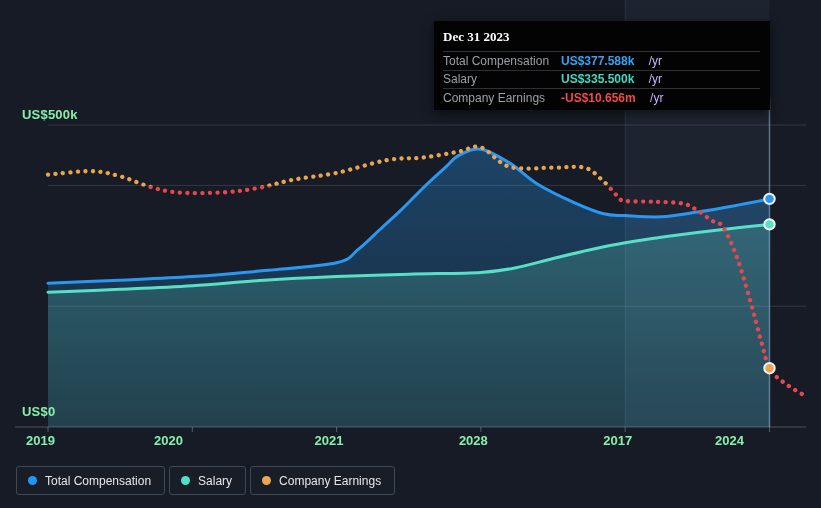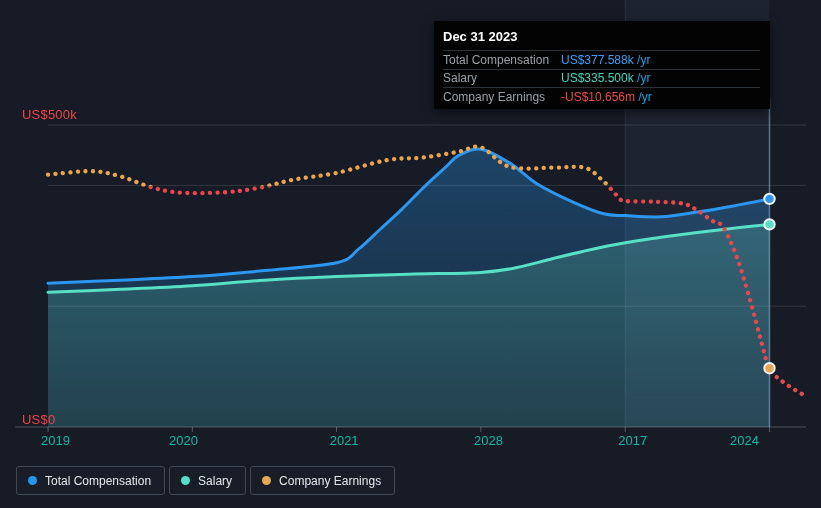--- a/index.html
+++ b/index.html
@@ -1,28 +1,28 @@
 <!DOCTYPE html>
 <html><head>
 <meta charset="utf-8">
 <style>
   html,body{margin:0;padding:0;background:#161b25;width:821px;height:508px;overflow:hidden;
     font-family:"Liberation Sans",sans-serif;-webkit-font-smoothing:antialiased;}
   #stage{position:relative;width:821px;height:508px;background:#161b25;}
   #plot-svg{position:absolute;left:0;top:0;}
-  .y-label{position:absolute;left:22px;color:#ef4444;font-size:13px;font-weight:400;letter-spacing:.2px;}
-  .x-label{position:absolute;top:433px;width:44px;text-align:right;color:#14b8a6;font-size:13px;}
+  .y-label{position:absolute;left:22px;color:#86efac;font-size:13px;font-weight:700;letter-spacing:.2px;}
+  .x-label{position:absolute;top:433px;width:44px;text-align:left;color:#86efac;font-size:13px;font-weight:bold;}
   
   .tooltip{position:absolute;left:434px;top:21px;width:336px;box-sizing:border-box;background:#030303;
     padding:6px 10px 3px 9px;box-shadow:0 3px 10px rgba(0,0,0,.55);}
-  .tt-title{color:#ffffff;font-size:13px;font-weight:bold;padding:2px 0 6px 0;}
+  .tt-title{color:#ffffff;font-size:13px;font-weight:bold;padding:2px 0 6px 0;font-family:Liberation Serif, serif;}
   .tt-row{display:flex;align-items:center;border-top:1px solid #2c3137;height:17.5px;font-size:12px;}
   .tt-label{color:#9aa0a6;width:118px;flex:none;}
-  .tt-val{font-weight:normal;}
-  .tt-suffix{color:#0ea5e9;white-space:pre;}
+  .tt-val{font-weight:bold;}
+  .tt-suffix{color:#c4b5fd;white-space:pre;padding-left:11px;}
   
   .legend{position:absolute;left:16px;top:466px;display:flex;gap:4px;}
   .chip{display:flex;align-items:center;height:27px;padding:0 13px 0 11px;border:1px solid #3e4a58;
     border-radius:3px;background:rgba(255,255,255,0.01);cursor:pointer;}
   .chip-dot{width:9px;height:9px;border-radius:50%;margin-right:8px;flex:none;}
   .chip-label{color:#e4e7ea;font-size:12px;}
 </style>
 </head>
 <body>
 
@@ -70,21 +70,21 @@
       <g clip-path="url(#clipNeg)">
         <path d="M48,174.565C55.2,174.0 79.3,170.9 91.3,171.2C103.3,171.4 110.5,173.7 120.2,176.3C129.8,178.8 139.4,183.8 149.0,186.5C158.6,189.2 165.8,191.5 177.9,192.5C189.9,193.5 207.9,193.2 221.2,192.5C234.4,191.8 245.2,190.3 257.2,188.2C269.3,186.1 280.1,182.2 293.3,179.7C306.5,177.1 321.0,176.1 336.6,172.9C352.2,169.6 372.7,162.6 387.1,160.1C401.5,157.5 411.2,158.9 423.2,157.5C435.2,156.1 449.6,153.3 459.3,151.5C468.9,149.8 472.5,144.7 480.9,147.3C489.3,149.8 497.7,163.5 509.8,166.9C521.8,170.3 540.5,167.6 553.1,167.7C565.6,167.9 576.4,165.5 584.8,167.7C593.2,170.0 598.0,176.6 603.6,181.4C609.1,186.2 614.4,193.5 618.0,196.7C621.6,200.0 619.2,200.1 625.2,201.0C631.2,201.8 644.4,201.4 654.1,201.8C663.7,202.3 675.7,202.1 682.9,203.6C690.1,205.0 692.5,207.5 697.4,210.4C702.2,213.2 707.5,217.8 711.8,220.6C716.1,223.4 719.0,220.9 723.3,227.4C727.7,234.0 733.2,247.3 737.8,259.8C742.3,272.3 746.9,289.1 750.7,302.4C754.6,315.8 757.7,329.0 760.8,340.0C764.0,350.9 765.7,361.1 769.5,368.2C773.3,375.3 777.9,377.9 783.9,382.6C789.9,387.2 802.0,393.9 805.6,396.2" stroke="#e8474d" fill="none" stroke-width="4.3" stroke-linecap="round" stroke-dasharray="0.1 7.4" clip-path="url(#clipPlot)"></path>
       </g>
       <line x1="769.5" y1="98" x2="769.5" y2="427" stroke="rgba(150,185,220,0.55)" stroke-width="1.5"></line>
       <circle cx="769.5" cy="198.9" r="5.2" fill="#2b97f1" stroke="#eef3f7" stroke-width="2"></circle>
       <circle cx="769.5" cy="224.4" r="5.2" fill="#57e0c6" stroke="#eef3f7" stroke-width="2"></circle>
       <circle cx="769.5" cy="368.2" r="5.2" fill="#e9a44f" stroke="#eef3f7" stroke-width="2"></circle>
     </svg>
 
   <div class="y-label" style="top:107px;">US$500k</div>
-  <div class="y-label" style="top:404px;margin-top:8px;">US$0</div>
+  <div class="y-label" style="top:404px;">US$0</div>
 
   <div class="x-label" style="left: 26px;">2019</div>
   <div class="x-label" style="left: 154px;">2020</div>
   <div class="x-label" style="left: 314.6px;">2021</div>
   <div class="x-label" style="left: 458.9px;">2028</div>
   <div class="x-label" style="left: 603.2px;">2017</div>
   <div class="x-label" style="left: 715px;">2024</div>
 
   <div class="tooltip">
     <div class="tt-title">Dec 31 2023</div>

